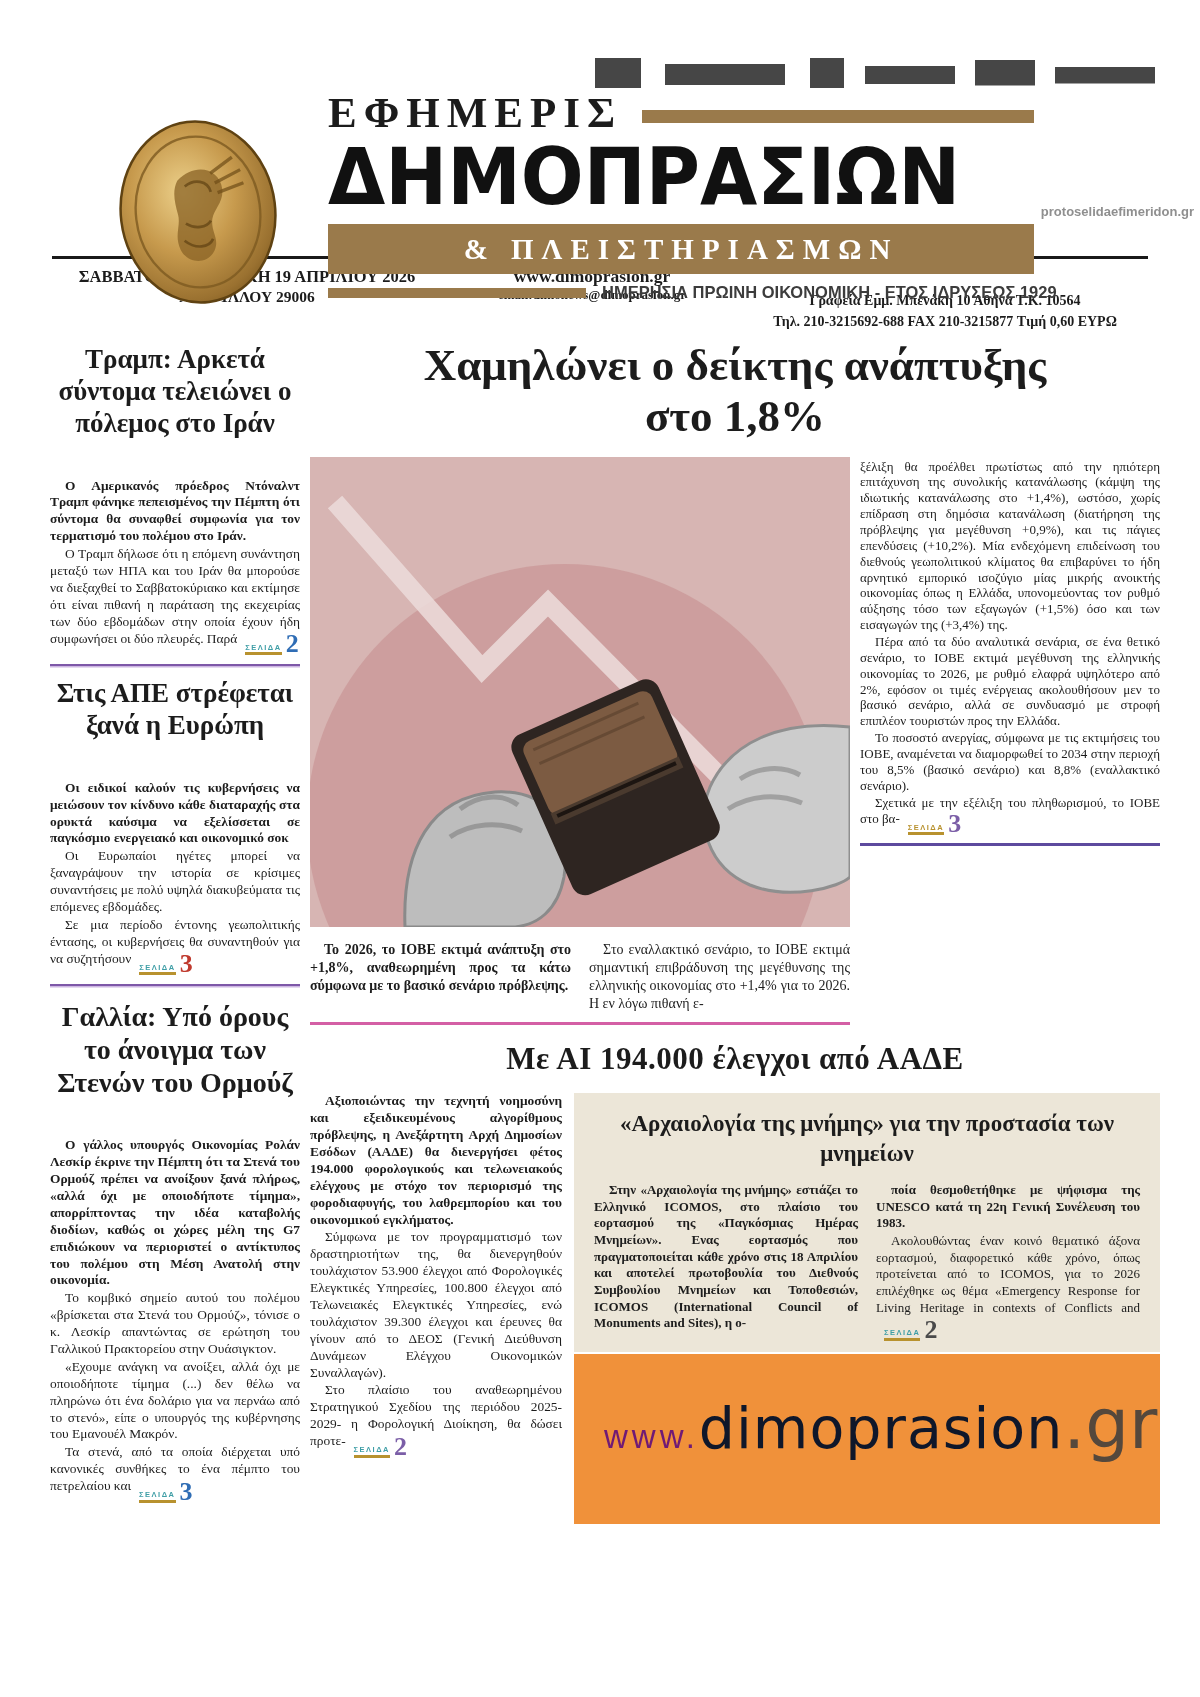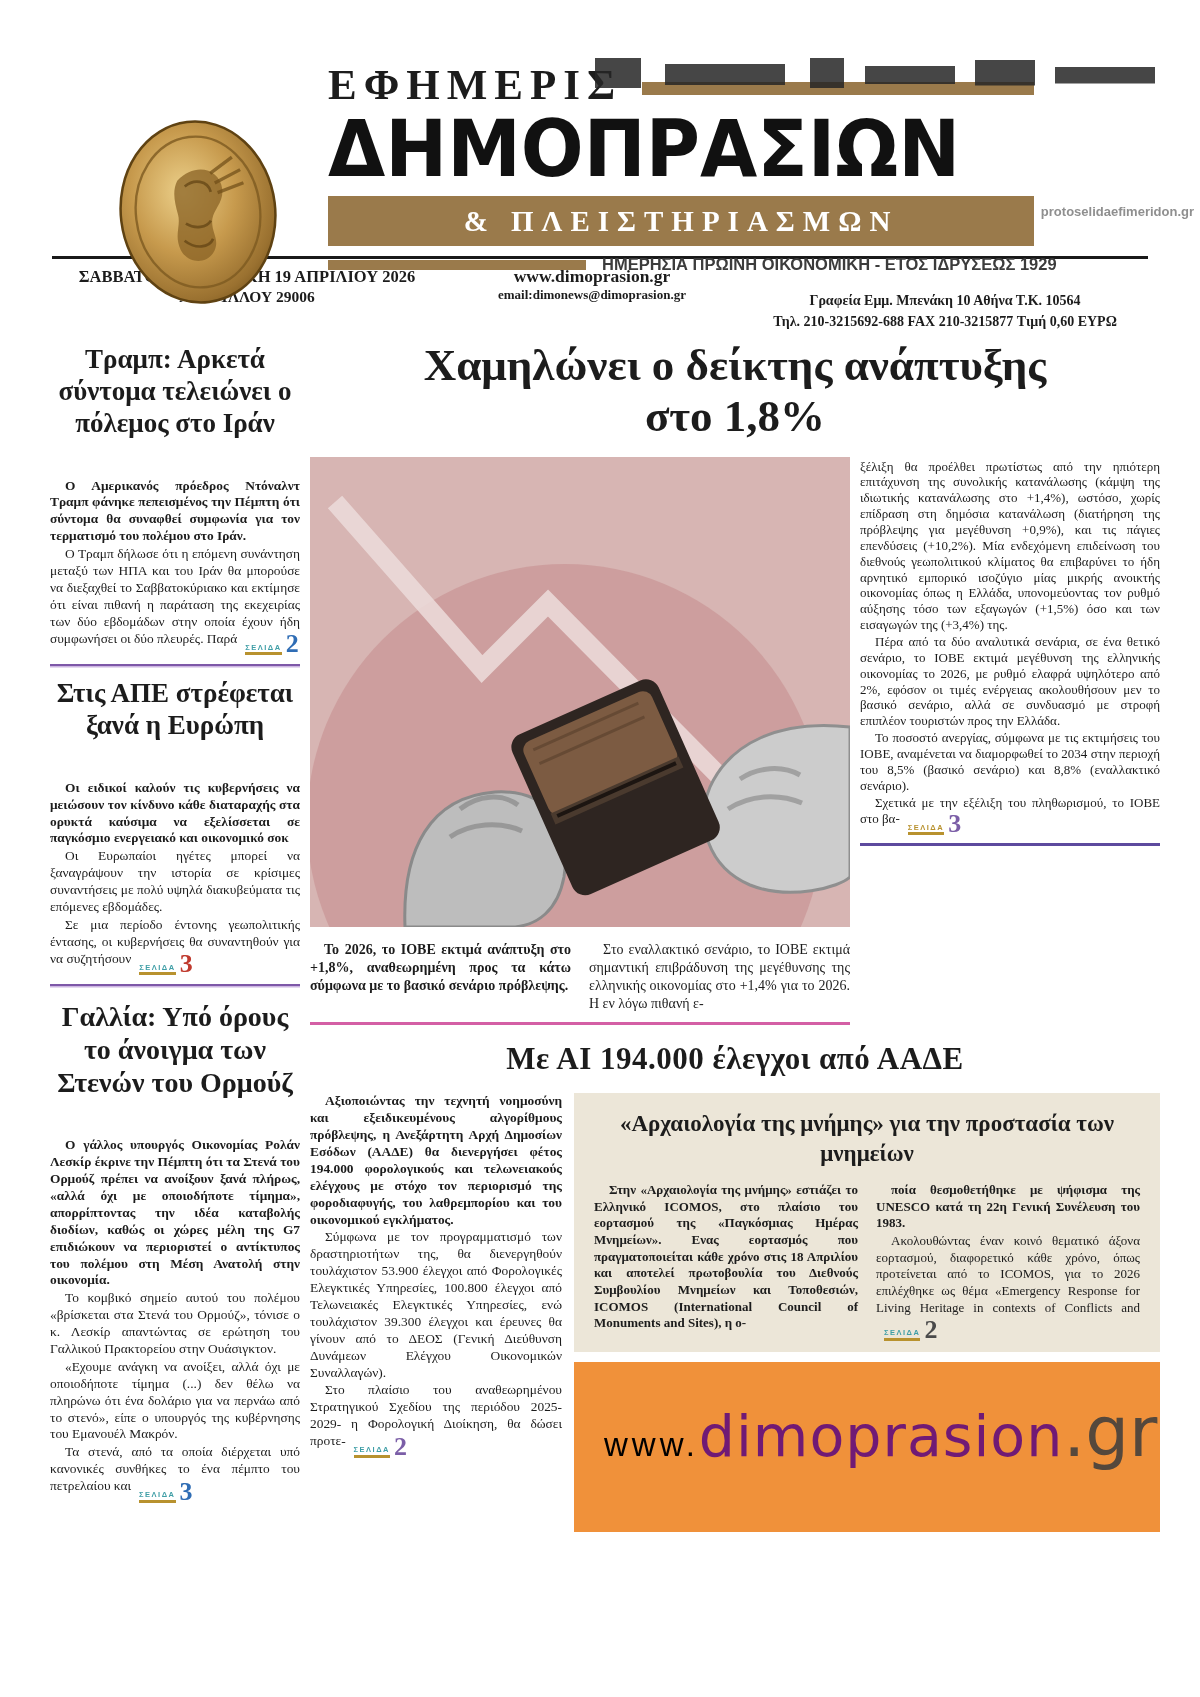--- a/index.html
+++ b/index.html
@@ -3,21 +3,21 @@
 <meta charset="utf-8">
 <style>
   * { box-sizing: border-box; margin: 0; padding: 0; }
   body { background:#e8e8e8; }
   .page {
     position: relative; width: 1200px; height: 1697px; margin: 0 auto;
     background: #ffffff; overflow: hidden;
     font-family: "Liberation Serif", serif; color: #1c1c1c;
   }
   
-  .masthead { position: relative; height: 252px; padding-top: 60px; }
+  .masthead { position: relative; height: 252px; padding-top: 88px; }
   .artifact { position:absolute; left:595px; top:58px; width:560px; height:30px; opacity:.85;
     background:
       linear-gradient(#262626,#262626) 0 0/46px 100% no-repeat,
       linear-gradient(#262626,#262626) 70px 6px/120px 70% no-repeat,
       linear-gradient(#262626,#262626) 215px 0/34px 100% no-repeat,
       linear-gradient(#262626,#262626) 270px 8px/90px 60% no-repeat,
       linear-gradient(#262626,#262626) 380px 2px/60px 85% no-repeat,
       linear-gradient(#262626,#262626) 460px 9px/100px 55% no-repeat; }
   .coin { position: absolute; left: 112px; top: 118px; width: 172px; height: 188px; }
   .mast-block { margin-left: 328px; width: 706px; }
@@ -65,31 +65,31 @@
   .caption { flex: 1; font-size: 14px; line-height: 1.3; text-align: justify; text-indent: 14px; }
   .caption.bold { font-weight: bold; }
   .pink-rule { border-top: 3px solid #d45fa5; margin-top: 9px; }
   .right-col { flex: 1; padding-top: 2px; }
   .right-col p.body { font-size: 13px; line-height: 1.22; }
   .purple-rule { border-top: 3px solid #5d4a9e; margin-top: 8px; }
   .aade-h { text-align: center; font-weight: bold; font-size: 31px; letter-spacing: .5px; margin: 16px 0 16px; }
   
   .bottom-row { display: flex; gap: 12px; align-items: stretch; }
   .aade-col { width: 252px; flex: none; }
-  .right-bottom { flex: 1; display: flex; flex-direction: column; gap: 10px; }
+  .right-bottom { flex: 1; display: flex; flex-direction: column; gap: 2px; }
   .heritage { background: #ece6d8; padding: 16px 20px 10px; }
   .heritage-title { text-align: center; font-weight: bold; font-size: 23px; line-height: 1.3; margin-bottom: 13px; }
   .heritage-cols { display: flex; gap: 18px; }
   .heritage-cols > div { flex: 1; }
   .heritage p.body { font-size: 13px; line-height: 1.28; }
   .banner { background: #f0913a; flex: 1; min-height: 170px; padding: 30px 0 0 30px; }
   .banner-text { white-space: nowrap; }
-  .banner-www { font-family: "Liberation Sans", sans-serif; font-size: 33px; color: #000000;
+  .banner-www { font-family: "Liberation Sans", sans-serif; font-size: 33px; color: #701a75;
     letter-spacing: 4px; }
-  .banner-name { font-family: "DejaVu Sans", sans-serif; font-size: 57px; color: #701a75; letter-spacing: 1px; }
+  .banner-name { font-family: "DejaVu Sans", sans-serif; font-size: 57px; color: #0f172a; letter-spacing: 1px; }
   .banner-tld { font-family: "DejaVu Sans", sans-serif; font-size: 69px; color: #55483c; }
   
   .jump { display: inline-flex; align-items: flex-end; gap: 4px; margin-left: 8px; vertical-align: -7px; text-indent: 0; }
   .jump-label { font-family: "Liberation Sans", sans-serif; font-size: 7.5px; font-weight: bold;
     letter-spacing: 1.5px; color: #3f9ea6; border-bottom: 3px solid #b8922f; padding-bottom: 1px; line-height: 1; }
   .jump-num { font-size: 26px; font-weight: bold; line-height: .8; }
 </style>
 </head>
 <body>
 

